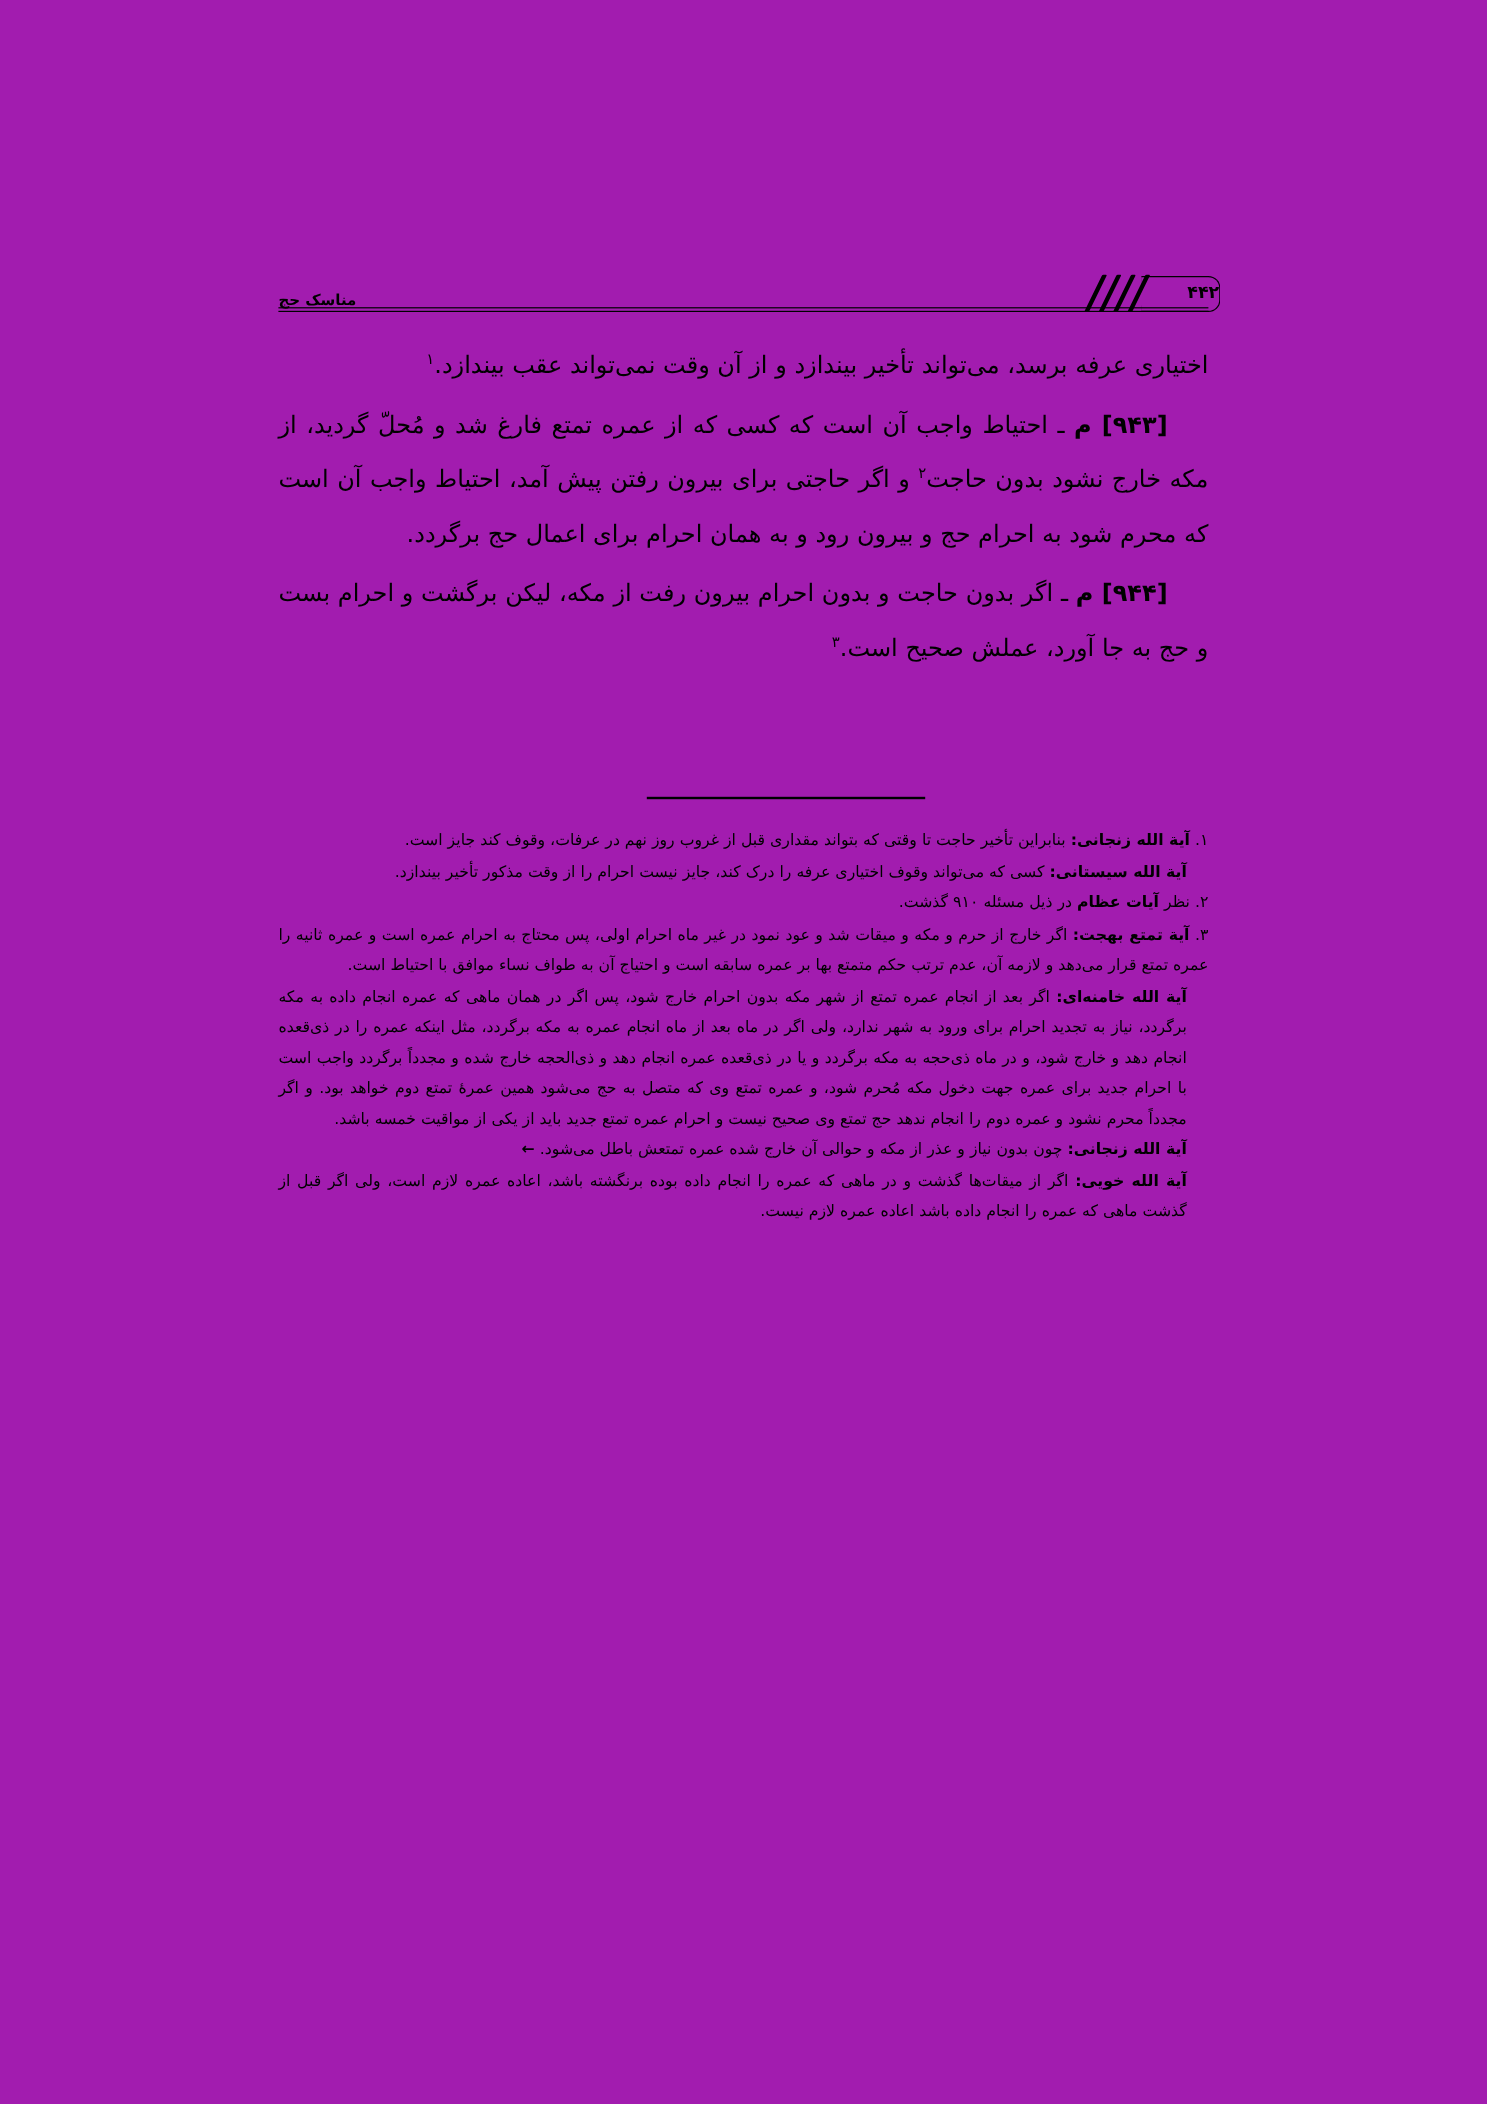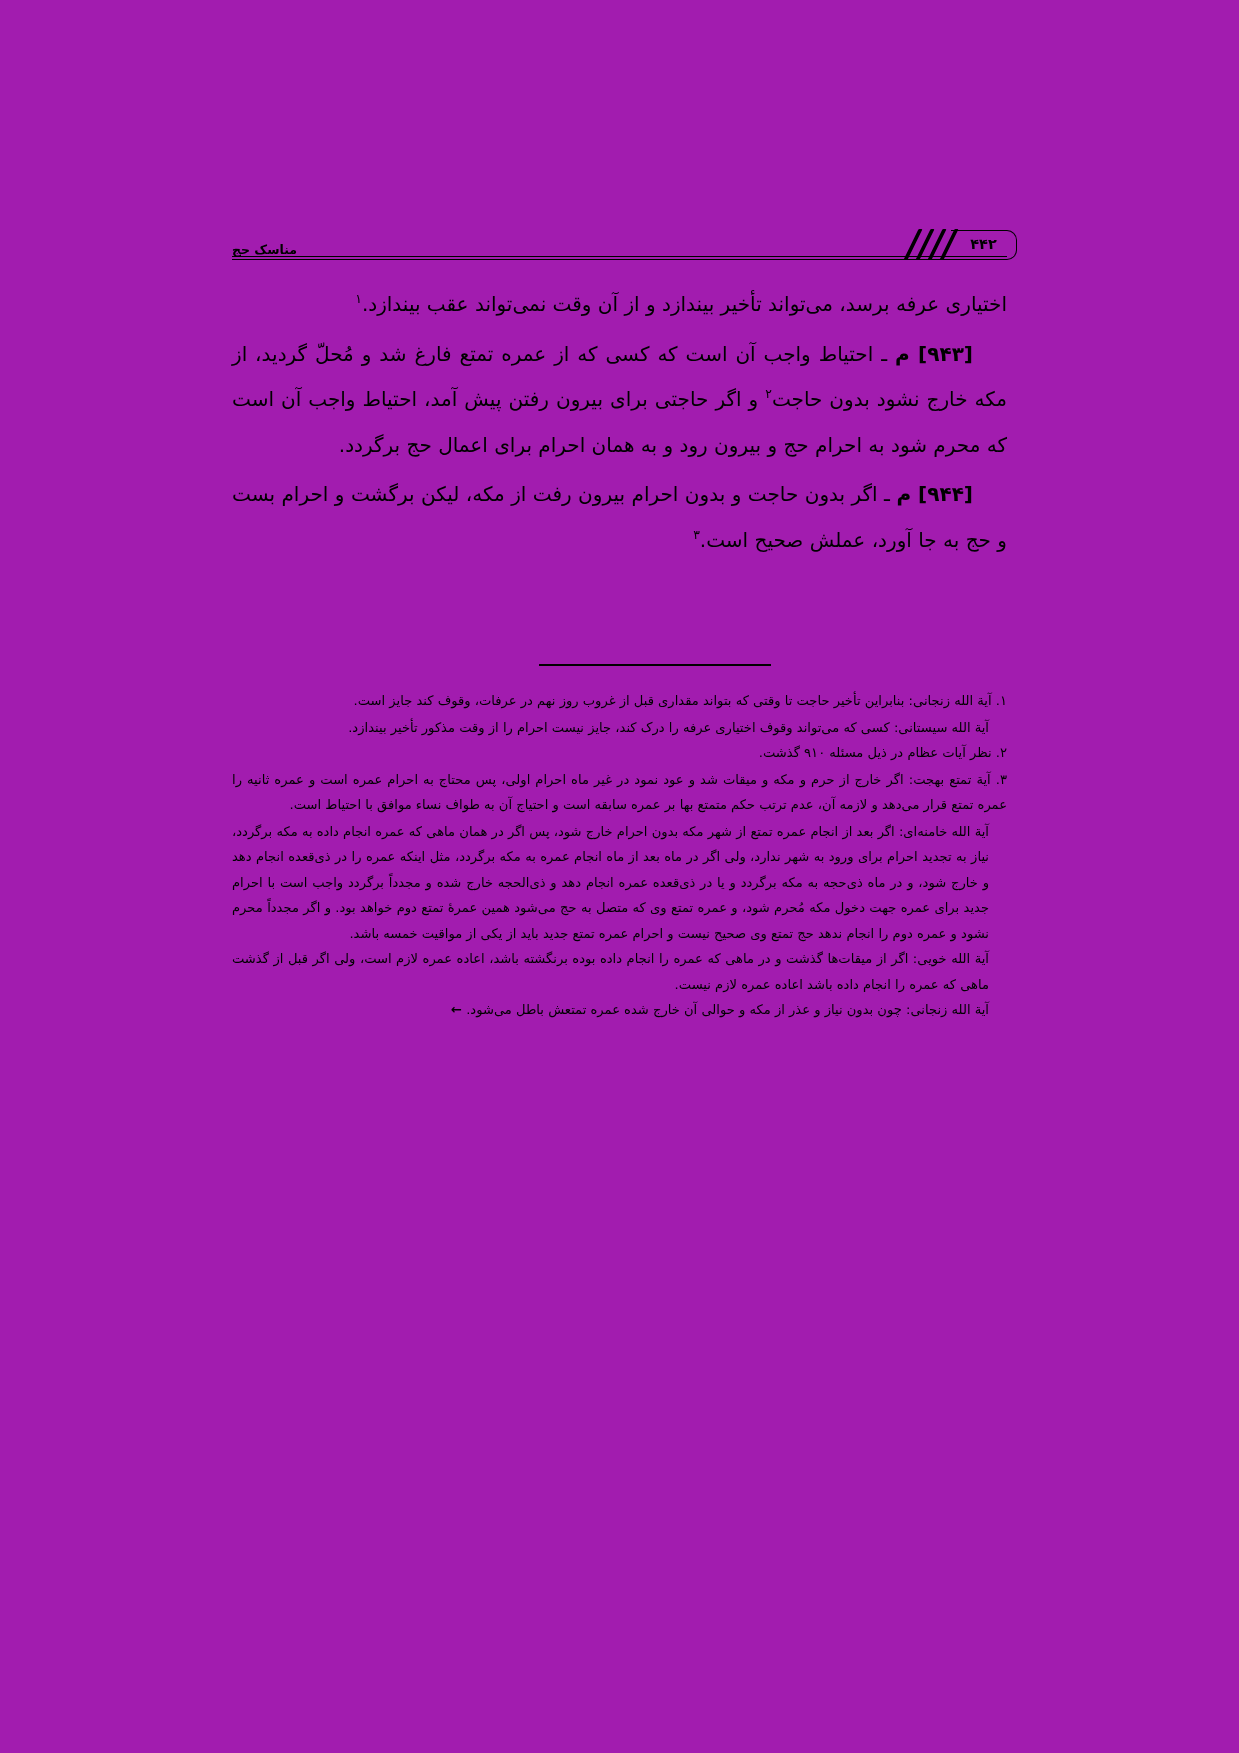--- a/index.html
+++ b/index.html
@@ -66,21 +66,21 @@
     right: 0;
     bottom: 6px;
     width: 66px;
     height: 30px;
     border: 1.6px solid #000;
     border-radius: 0 10px 10px 0;
     border-left: none;
     box-sizing: border-box;
     display: flex;
     align-items: center;
-    justify-content: center;
+    justify-content: flex-start;
   }
   .folio-num {
     font-size: 14.5px;
     font-weight: 700;
     line-height: 1;
     padding-bottom: 2px;
   }
   .slash {
     position: absolute;
     bottom: 6px;
@@ -140,21 +140,21 @@
     margin: 0 0 1px 0;
   }
   .fn-num { }
   .fn-sub {
     display: block;
     text-align: justify;
     text-align-last: right;
     margin: 0;
     padding-right: 18px;
   }
-  .nm { font-weight: 400; }
+  .nm { font-weight: 700; }
   .arrow { font-weight: 700; letter-spacing: -1px; }
 </style>
 </head>
 <body>
 
 <div class="page">
 
   <div class="header-band">
     <div class="header-title">مناسک حج</div>
     <div class="header-rule"></div>
@@ -201,22 +201,22 @@
       <span>در ذیل مسئله ۹۱۰ گذشت.</span></div>
 
     <div class="fn"><span class="fn-num">۳.</span>
       <span class="nm">آیة تمتع بهجت:</span>
       <span>اگر خارج از حرم و مکه و میقات شد و عود نمود در غیر ماه احرام اولی، پس محتاج به احرام عمره است و عمره ثانیه را عمره تمتع قرار می‌دهد و لازمه آن، عدم ترتب حکم متمتع بها بر عمره سابقه است و احتیاج آن به طواف نساء موافق با احتیاط است.</span></div>
 
 
     <div class="fn-sub"><span class="nm">آیة الله خامنه‌ای:</span>
       <span>اگر بعد از انجام عمره تمتع از شهر مکه بدون احرام خارج شود، پس اگر در همان ماهی که عمره انجام داده به مکه برگردد، نیاز به تجدید احرام برای ورود به شهر ندارد، ولی اگر در ماه بعد از ماه انجام عمره به مکه برگردد، مثل اینکه عمره را در ذی‌قعده انجام دهد و خارج شود، و در ماه ذی‌حجه به مکه برگردد و یا در ذی‌قعده عمره انجام دهد و ذی‌الحجه خارج شده و مجدداً برگردد واجب است با احرام جدید برای عمره جهت دخول مکه مُحرم شود، و عمره تمتع وی که متصل به حج می‌شود همین عمرهٔ تمتع دوم خواهد بود. و اگر مجدداً محرم نشود و عمره دوم را انجام ندهد حج تمتع وی صحیح نیست و احرام عمره تمتع جدید باید از یکی از مواقیت خمسه باشد.</span></div>
 
-    <div class="fn-sub"><span class="nm">آیة الله خویی:</span>
-      <span>اگر از میقات‌ها گذشت و در ماهی که عمره را انجام داده بوده برنگشته باشد، اعاده عمره لازم است، ولی اگر قبل از گذشت ماهی که عمره را انجام داده باشد اعاده عمره لازم نیست.</span></div>
-
     <div class="fn-sub"><span class="nm">آیة الله زنجانی:</span>
       <span>چون بدون نیاز و عذر از مکه و حوالی آن خارج شده عمره تمتعش باطل می‌شود.</span>
       <span class="arrow">←</span></div>
 
+    <div class="fn-sub"><span class="nm">آیة الله خویی:</span>
+      <span>اگر از میقات‌ها گذشت و در ماهی که عمره را انجام داده بوده برنگشته باشد، اعاده عمره لازم است، ولی اگر قبل از گذشت ماهی که عمره را انجام داده باشد اعاده عمره لازم نیست.</span></div>
+
   </div>
 
 </div>
 
 </body></html>

